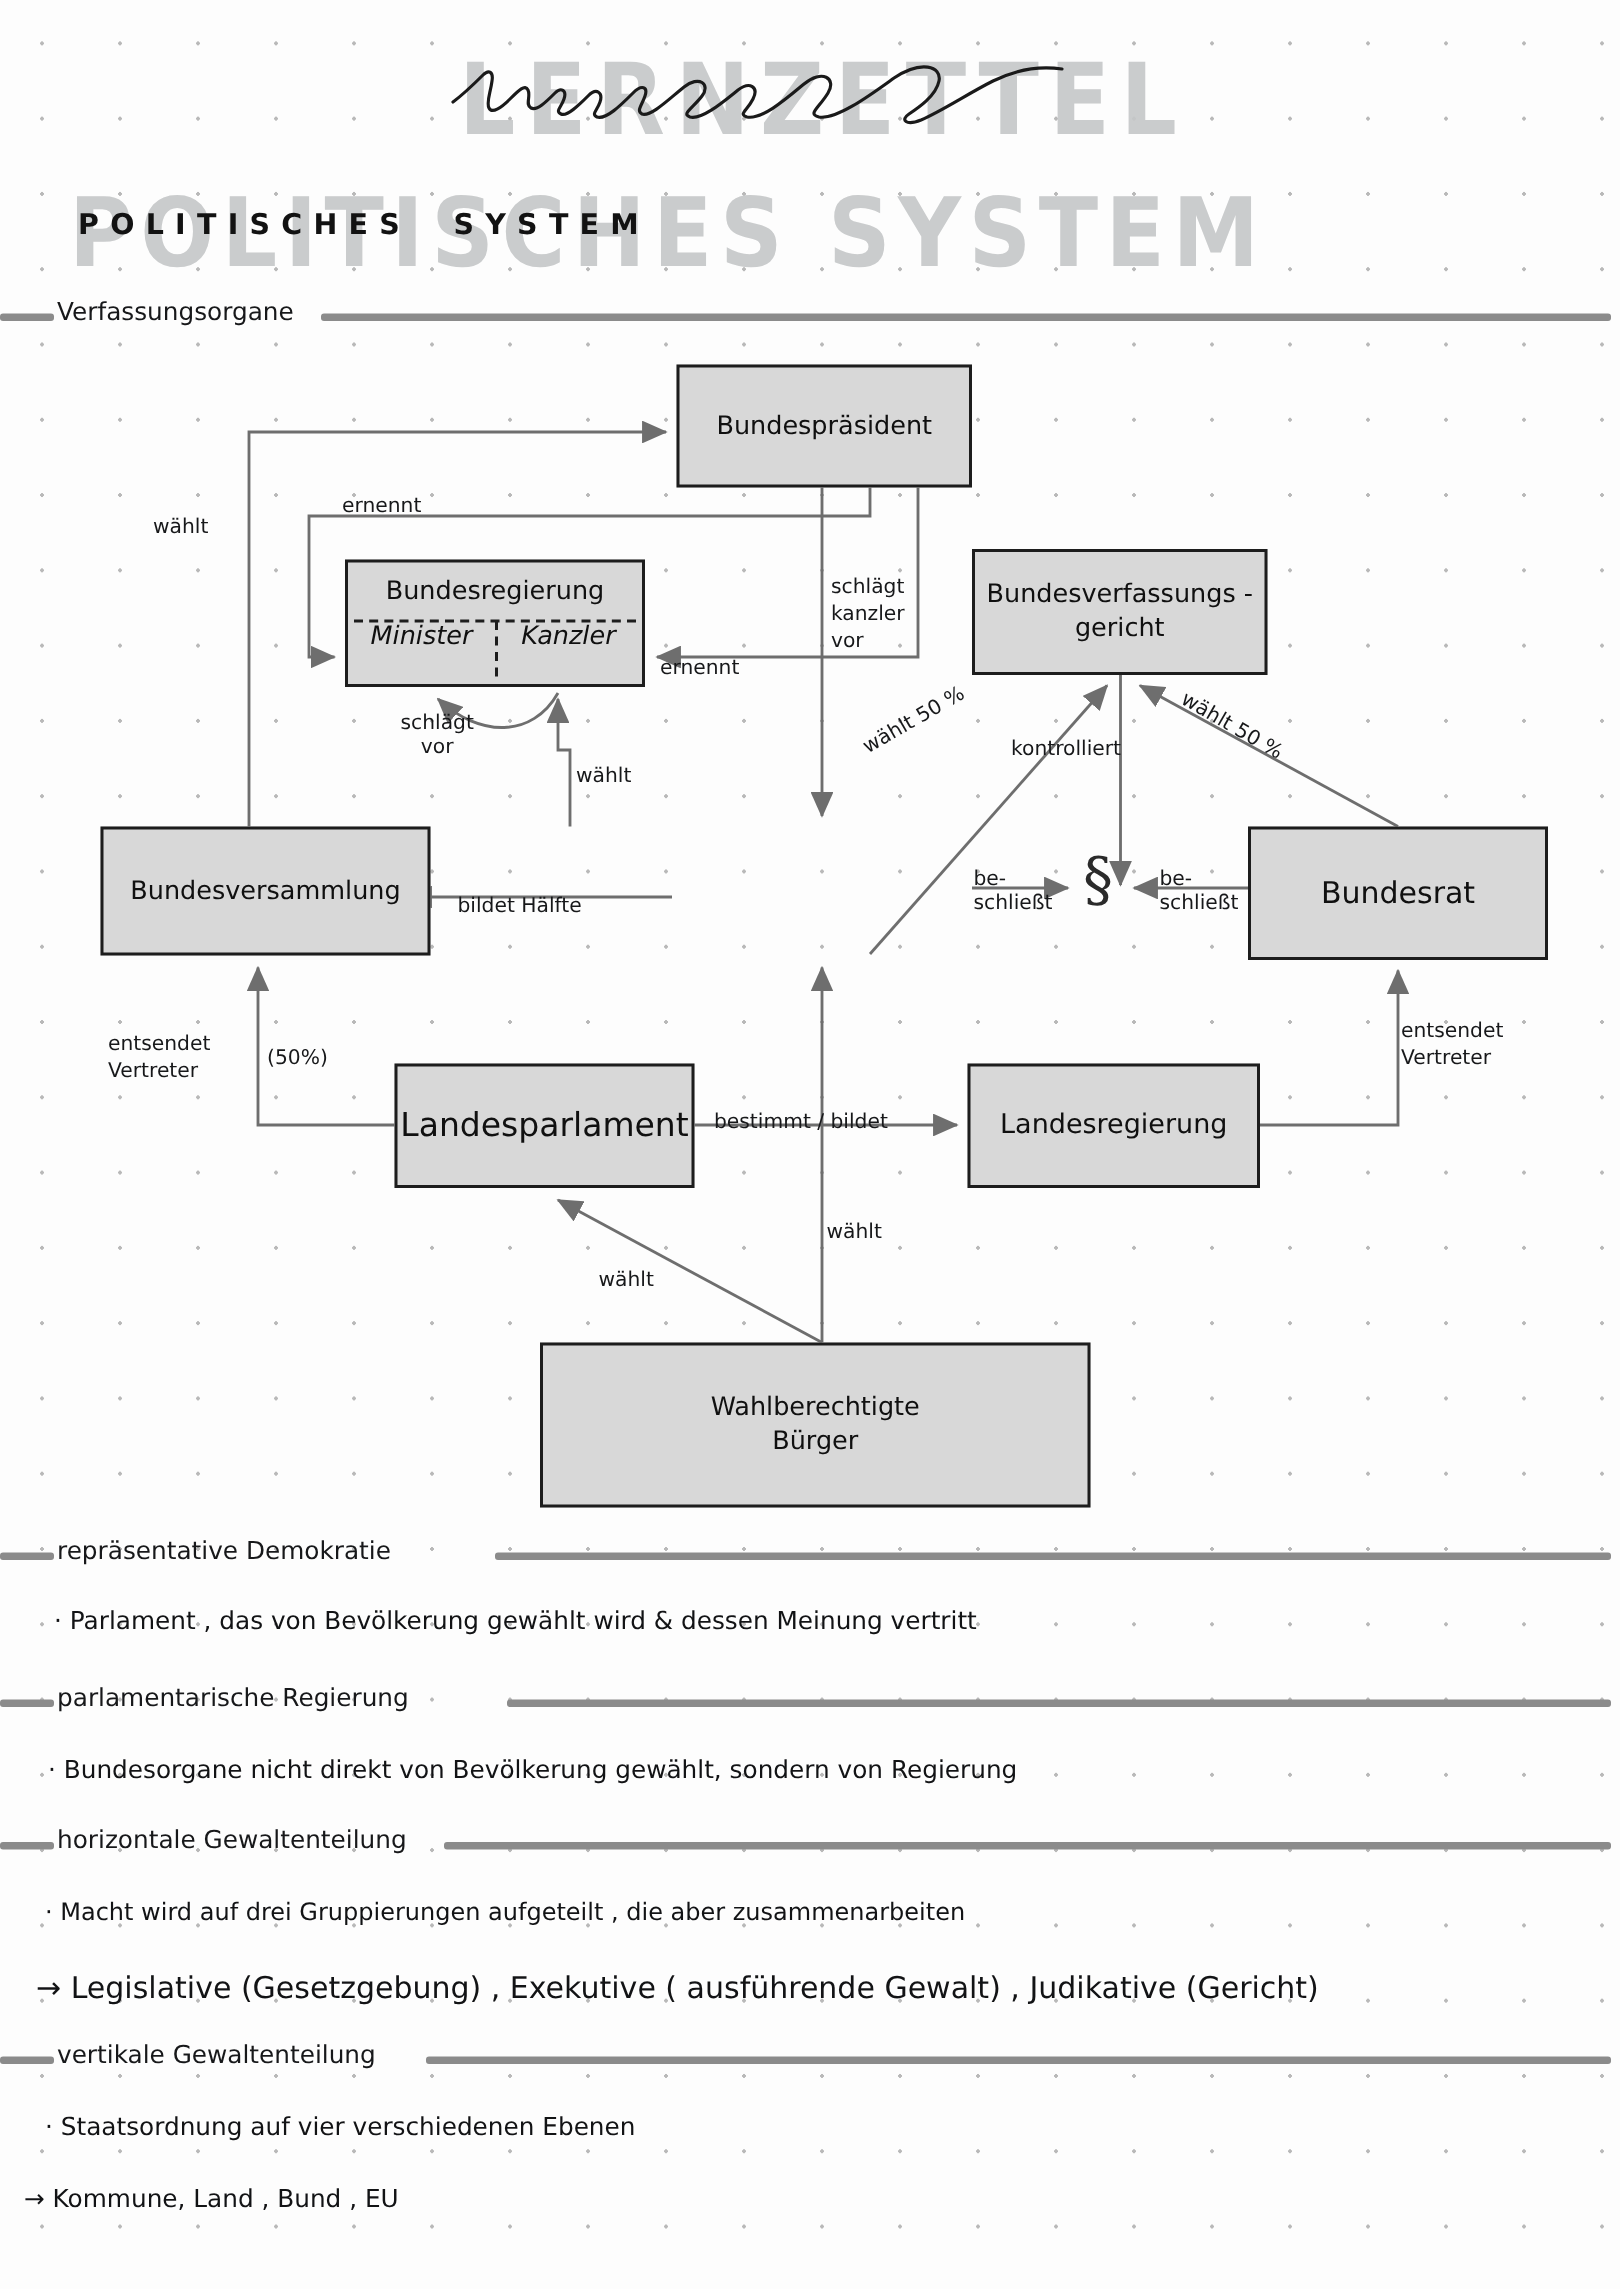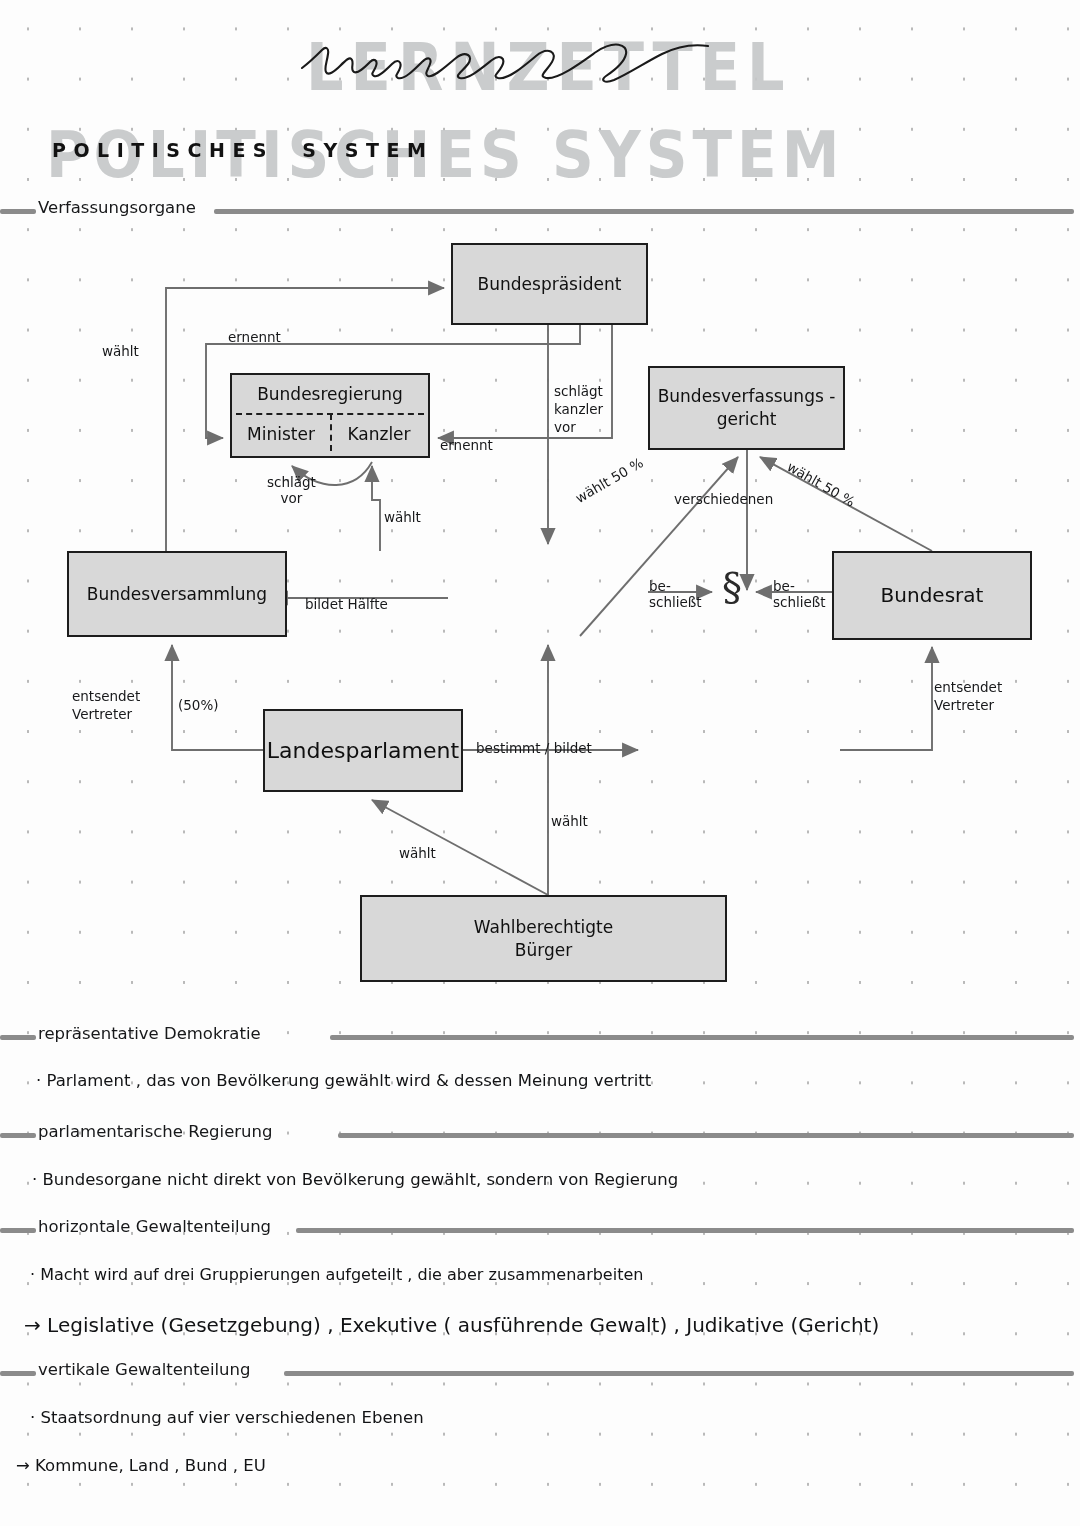--- a/index.html
+++ b/index.html
@@ -94,22 +94,23 @@
     color:#101010;
     line-height:1.35;
     font-family:"DejaVu Sans", sans-serif;
   }
   .node.split{display:block;padding:0;}
   .node .top-cell{
     height:47%;display:flex;align-items:center;justify-content:center;
     font-size:17px;
   }
   .node .bottom-cell{
-    height:53%;display:flex;align-items:center;
+    height:53%;display:flex;align-items:flex-start;
     border-top:0;
+    font-style:italic;
   }
   .node .bottom-cell .half{
     flex:1;display:flex;align-items:center;justify-content:center;font-size:17px;
   }
   .dash-h{
     position:absolute;left:4px;right:4px;top:47%;
     border-top:2.4px dashed #1d1d1d;
   }
   .dash-v{
     position:absolute;left:50%;top:48%;bottom:5px;
@@ -230,22 +231,25 @@
 
 
   <div class="node" style="left:812px;top:551px;width:200px;height:89px;font-size:20px">
     <span>Bundesrat</span>
   </div>
 
   <div class="node" style="left:243px;top:709px;width:200px;height:83px;font-size:22px">
     <span>Landesparlament</span>
   </div>
 
-
-  <div class="node" style="left:340px;top:895px;width:367px;height:87px;white-space:pre-line">
+  <div class="node" style="left:625px;top:709px;width:195px;height:83px;font-size:18px">
+    <span>Landesregierung</span>
+  </div>
+
+  <div class="node" style="left:340px;top:895px;width:367px;height:110px;white-space:pre-line">
     <span>Wahlberechtigte
 Bürger</span>
   </div>
 
   <div id="paragraph-sym">§</div>
 
   <div class="edge-label" style="left:82px;top:344px">wählt</div>
 
   <div class="edge-label" style="left:208px;top:330px">ernennt</div>
 
@@ -255,21 +259,21 @@
 vor</div>
 
   <div class="edge-label" style="left:364px;top:510px">wählt</div>
 
   <div class="edge-label two" style="left:534px;top:383px;line-height:1.32">schlägt
 kanzler
 vor</div>
 
   <div class="edge-label" style="left:553px;top:493px;transform:rotate(-30deg);transform-origin:left top">wählt 50 %</div>
 
-  <div class="edge-label" style="left:654px;top:492px">verschiedenen</div>
+  <div class="edge-label" style="left:654px;top:492px">kontrolliert</div>
 
   <div class="edge-label" style="left:772px;top:459px;transform:rotate(30deg);transform-origin:left top">wählt 50 %</div>
 
   <div class="edge-label" style="left:285px;top:597px">bildet  Hälfte</div>
 
   <div class="edge-label two" style="left:629px;top:578px;line-height:1.2">be-
 schließt</div>
 
   <div class="edge-label two" style="left:753px;top:578px;line-height:1.2">be-
 schließt</div>

